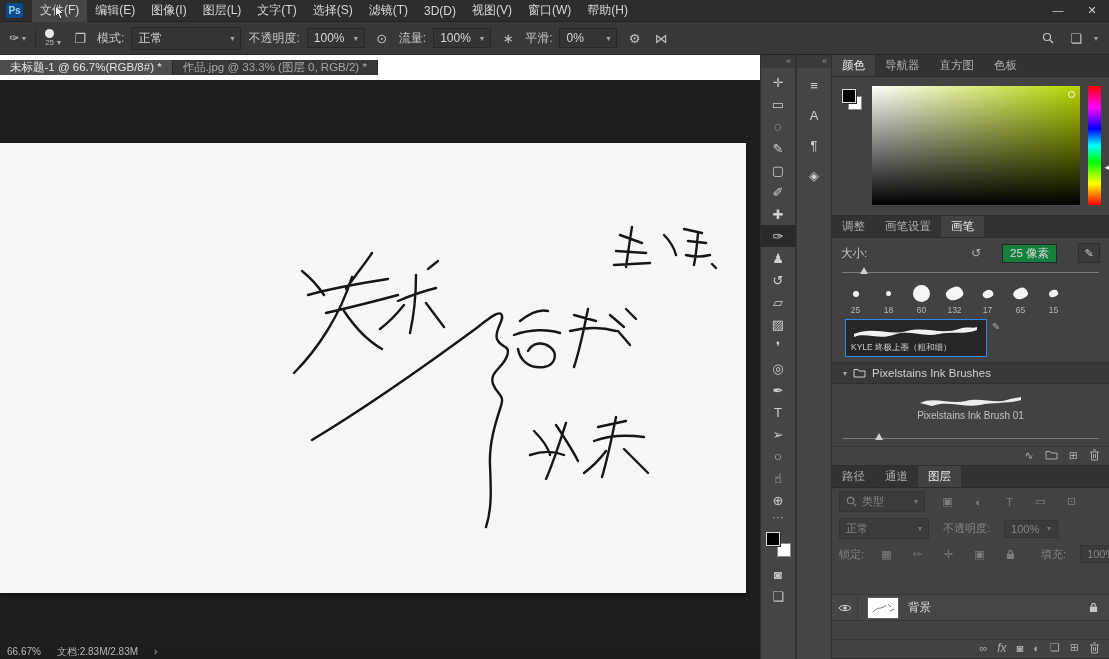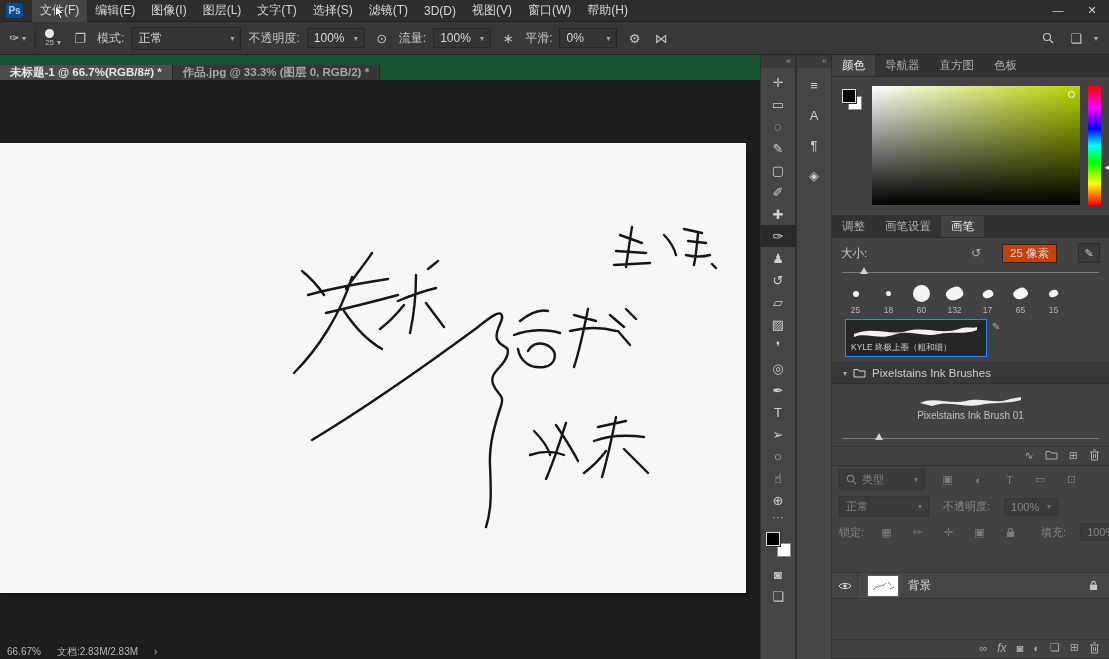--- a/index.html
+++ b/index.html
@@ -30,21 +30,21 @@
   .bp-stack{display:flex;flex-direction:column;align-items:center;line-height:1;}
   .bp-dot{width:9px;height:9px;border-radius:50%;background:#e9e9e9;margin-bottom:1px;}
   .bp-num{font-size:8px;color:#bdbdbd;}
   .opt-right{margin-left:auto;display:flex;align-items:center;gap:8px;padding-right:4px;}
 
   
   .workspace{position:absolute;top:55px;left:0;right:0;bottom:0;display:flex;}
 
   
   .docarea{position:relative;width:760px;background:#1e1e1e;overflow:hidden;}
-  .tabbar{display:flex;height:25px;background:#14532d;align-items:flex-end;font-weight:bold;}
+  .tabbar{display:flex;height:25px;background:#ffffff;align-items:center;}
   .dtab{display:flex;align-items:center;padding:0 10px;font-size:11.5px;color:#a8a8a8;background:#373737;border-right:1px solid #252525;white-space:nowrap;}
   .dtab.active{background:#4d4d4d;color:#e6e6e6;}
   .canvas{position:absolute;top:88px;left:0;width:746px;height:450px;background:#f7f7f5;box-shadow:0 2px 6px rgba(0,0,0,.5);}
   .ink path{stroke:#161616;stroke-width:2.4;fill:none;stroke-linecap:round;stroke-linejoin:round;}
   .statusbar{position:absolute;left:0;bottom:0;width:100%;height:15px;display:flex;align-items:center;gap:16px;padding-left:7px;font-size:10px;color:#b9b9b9;background:#1d1d1d;}
 
   
   .toolcol,.stripcol{width:36px;background:#454545;border-left:1px solid #303030;border-right:1px solid #303030;display:flex;flex-direction:column;align-items:center;}
   .colhead{height:13px;width:100%;background:#3a3a3a;color:#9a9a9a;font-size:9px;text-align:right;padding-right:4px;line-height:12px;}
   .tools{display:flex;flex-direction:column;align-items:center;width:100%;margin-top:3px;}
@@ -69,21 +69,21 @@
   .c-bg{position:absolute;left:8px;top:10px;width:14px;height:14px;background:#fff;border:1px solid #888;}
   .c-fg{position:absolute;left:2px;top:3px;width:14px;height:14px;background:#000;border:1px solid #e0e0e0;box-shadow:1px 1px 0 #2a2a2a;}
   .sat-square{position:relative;flex:1;background:linear-gradient(to bottom,rgba(0,0,0,0),#000),linear-gradient(to right,#ffffff,#b8d400);}
   .picker-ring{position:absolute;right:5px;top:5px;width:7px;height:7px;border:1px solid #fff;border-radius:50%;}
   .hue-strip{width:13px;background:linear-gradient(to bottom,#ff0000 0%,#ff00ff 18%,#0000ff 36%,#00ffff 50%,#00ff00 64%,#ffff00 82%,#ff0000 100%);}
   .hue-marker{position:absolute;right:0;top:62%;color:#e8e8e8;font-size:9px;line-height:9px;}
 
   
   .size-row{display:flex;align-items:center;gap:21px;padding:5px 9px 2px 9px;font-size:11.5px;color:#c9c9c9;text-align:right;}
   .reset-icon{margin-left:auto;color:#b5b5b5;font-size:12px;}
-  .size-box{display:flex;align-items:center;background:#c2410c;border:1px solid #272727;padding:1px 7px;font-size:11.5px;color:#dadada;}
+  .size-box{display:flex;align-items:center;background:#15803d;border:1px solid #272727;padding:1px 7px;font-size:11.5px;color:#dadada;}
   .icon-btn.sq{border:1px solid #2c2c2c;background:#3a3a3a;width:22px;height:20px;font-size:11px;}
   .slider-row{position:relative;height:12px;margin:1px 10px 2px 10px;}
   .slider-row::before{content:"";position:absolute;left:0;right:0;top:6px;height:1px;background:#7e7e7e;}
   .slider-thumb{position:absolute;top:1px;width:0;height:0;border-left:4px solid transparent;border-right:4px solid transparent;border-bottom:7px solid #cfcfcf;}
   .presets{display:flex;gap:2px;padding:2px 8px 0 8px;}
   .preset{width:31px;display:flex;flex-direction:column;align-items:center;}
   .pthumb{width:29px;height:23px;display:flex;align-items:center;justify-content:center;}
   .dot{background:#f5f5f5;border-radius:50%;}
   .preset.blob .dot{border-radius:62% 38% 55% 45%/48% 62% 38% 52%;transform:rotate(-14deg) scaleX(1.35);}
   .plab{font-size:8.5px;color:#b8b8b8;line-height:10px;}
@@ -491,20 +491,34 @@
           <span class="f-ic">⊞</span>
           <span class="f-ic">
             <svg width="11" height="12" viewBox="0 0 11 12">
                 <path d="M1 3h9M4 1h3M2.5 3v8h6V3M4.5 5v4M6.5 5v4" fill="none" stroke="currentColor" stroke-width="1"></path>
               </svg>
           </span>
         </div>
       </section>
 
       <section class="panel layers-panel">
+        <div class="ptabs">
+
+            <div class="ptab">
+              <span>路径</span>
+            </div>
+
+            <div class="ptab">
+              <span>通道</span>
+            </div>
+
+            <div class="ptab active">
+              <span>图层</span>
+            </div>
+          </div>
         <div class="lrow dim">
           <div class="filter-box">
             <svg width="11" height="11" viewBox="0 0 12 12">
                 <circle cx="5" cy="5" r="3.5" fill="none" stroke="currentColor" stroke-width="1.2"></circle>
                 <path d="M8 8l3 3" stroke="currentColor" stroke-width="1.2"></path>
               </svg>
             <span>类型</span>
             <span class="chev" style="margin-left:auto">▾</span>
           </div>
           <span class="ficon">▣</span>

